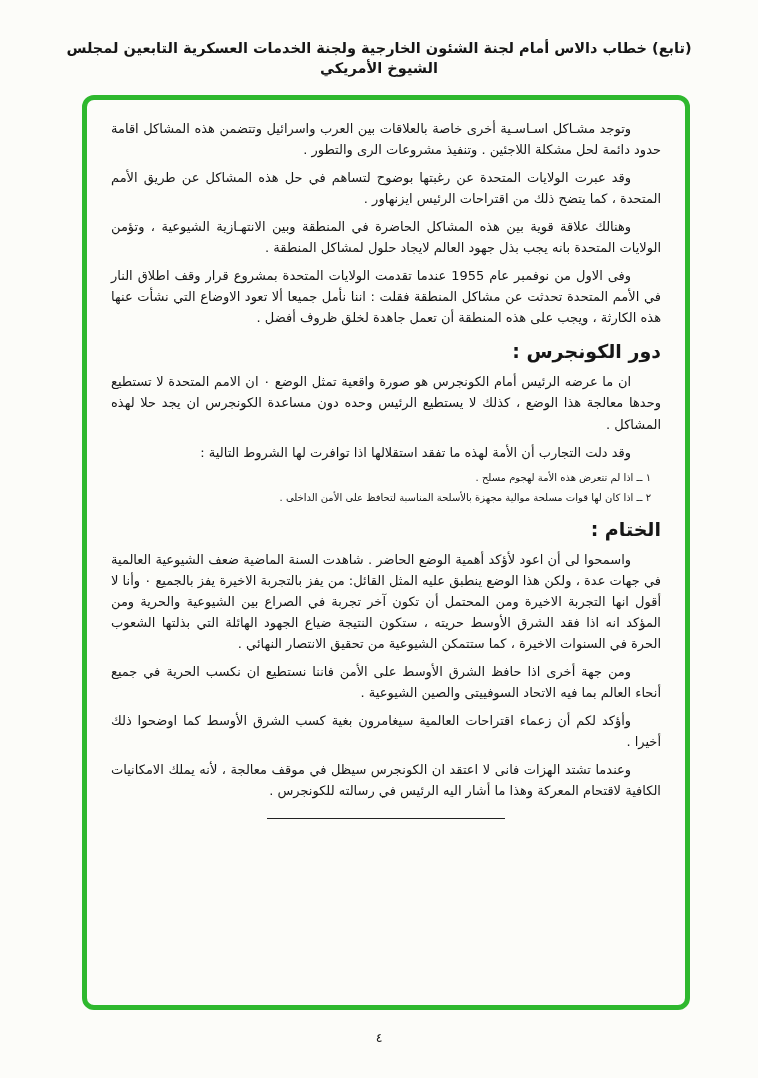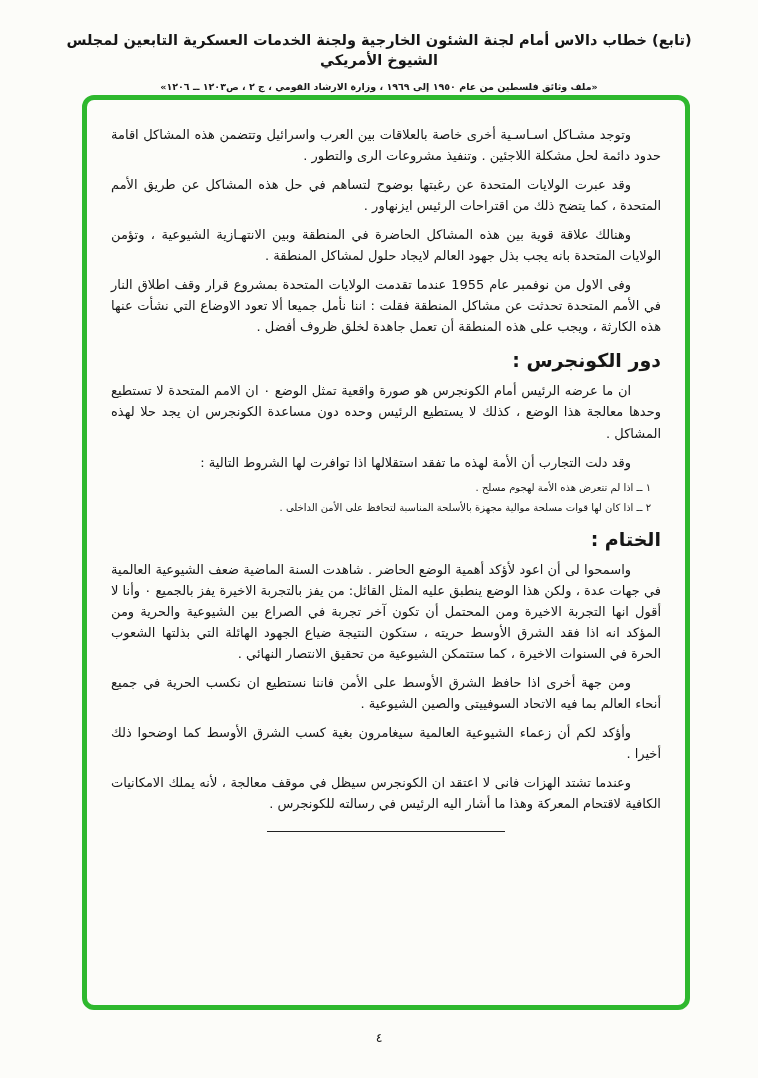--- a/index.html
+++ b/index.html
@@ -16,21 +16,21 @@
     overflow: hidden;
   }
   .page-header {
     direction: rtl;
     text-align: center;
     padding-top: 22px;
   }
   .doc-title {
     font-size: 14.5px;
     font-weight: bold;
-    margin: 8px 40px;
+    margin: 16px 40px;
     line-height: 1.4;
   }
   .doc-source {
     font-size: 9.5px;
     font-weight: bold;
     margin-top: 10px;
     color: #1b1b1b;
     letter-spacing: 0.2px;
   }
   .green-box {
@@ -44,21 +44,21 @@
     border-radius: 12px;
     padding: 16px 24px 0 24px;
     direction: rtl;
     overflow: hidden;
     background: #fcfcf9;
   }
   .paragraph {
     font-size: 13px;
     line-height: 1.62;
     text-align: justify;
-    margin: 8px 0 7px 0;
+    margin: 2px 0 7px 0;
     text-indent: 2.3em;
   }
   .heading {
     font-size: 19px;
     font-weight: bold;
     margin: 12px 0 9px 0;
     text-indent: 0;
   }
   .list-item {
     font-size: 10px;
@@ -98,19 +98,19 @@
       <div class="paragraph">وهنالك علاقة قوية بين هذه المشاكل الحاضرة في المنطقة وبين الانتهـازية الشيوعية ، وتؤمن الولايات المتحدة بانه يجب بذل جهود العالم لايجاد حلول لمشاكل المنطقة .</div>
       <div class="paragraph">وفى الاول من نوفمبر عام 1955 عندما تقدمت الولايات المتحدة بمشروع قرار وقف اطلاق النار في الأمم المتحدة تحدثت عن مشاكل المنطقة فقلت : اننا نأمل جميعا ألا تعود الاوضاع التي نشأت عنها هذه الكارثة ، ويجب على هذه المنطقة أن تعمل جاهدة لخلق ظروف أفضل .</div>
       <div class="heading">دور الكونجرس :</div>
       <div class="paragraph">ان ما عرضه الرئيس أمام الكونجرس هو صورة واقعية تمثل الوضع ٠ ان الامم المتحدة لا تستطيع وحدها معالجة هذا الوضع ، كذلك لا يستطيع الرئيس وحده دون مساعدة الكونجرس ان يجد حلا لهذه المشاكل .</div>
       <div class="paragraph">وقد دلت التجارب أن الأمة لهذه ما تفقد استقلالها اذا توافرت لها الشروط التالية :</div>
       <div class="list-item">١ ــ اذا لم تتعرض هذه الأمة لهجوم مسلح .</div>
       <div class="list-item">٢ ــ اذا كان لها قوات مسلحة موالية مجهزة بالأسلحة المناسبة لتحافظ على الأمن الداخلى .</div>
       <div class="heading">الختام :</div>
       <div class="paragraph">واسمحوا لى أن اعود لأؤكد أهمية الوضع الحاضر . شاهدت السنة الماضية ضعف الشيوعية العالمية في جهات عدة ، ولكن هذا الوضع ينطبق عليه المثل القائل: من يفز بالتجربة الاخيرة يفز بالجميع ٠ وأنا لا أقول انها التجربة الاخيرة ومن المحتمل أن تكون آخر تجربة في الصراع بين الشيوعية والحرية ومن المؤكد انه اذا فقد الشرق الأوسط حريته ، ستكون النتيجة ضياع الجهود الهائلة التي بذلتها الشعوب الحرة في السنوات الاخيرة ، كما ستتمكن الشيوعية من تحقيق الانتصار النهائي .</div>
       <div class="paragraph">ومن جهة أخرى اذا حافظ الشرق الأوسط على الأمن فاننا نستطيع ان نكسب الحرية في جميع أنحاء العالم بما فيه الاتحاد السوفييتى والصين الشيوعية .</div>
-      <div class="paragraph">وأؤكد لكم أن زعماء الشيوعية العالمية سيغامرون بغية كسب الشرق الأوسط كما اوضحوا ذلك أخيرا .</div>
+      <div class="paragraph">وأؤكد لكم أن زعماء اقتراحات العالمية سيغامرون بغية كسب الشرق الأوسط كما اوضحوا ذلك أخيرا .</div>
       <div class="paragraph">وعندما تشتد الهزات فانى لا اعتقد ان الكونجرس سيظل في موقف معالجة ، لأنه يملك الامكانيات الكافية لاقتحام المعركة وهذا ما أشار اليه الرئيس في رسالته للكونجرس .</div>
     </div>
   <div class="end-rule"></div>
 </div>
 
 <div class="page-number">٤</div>
 
 </body></html>

